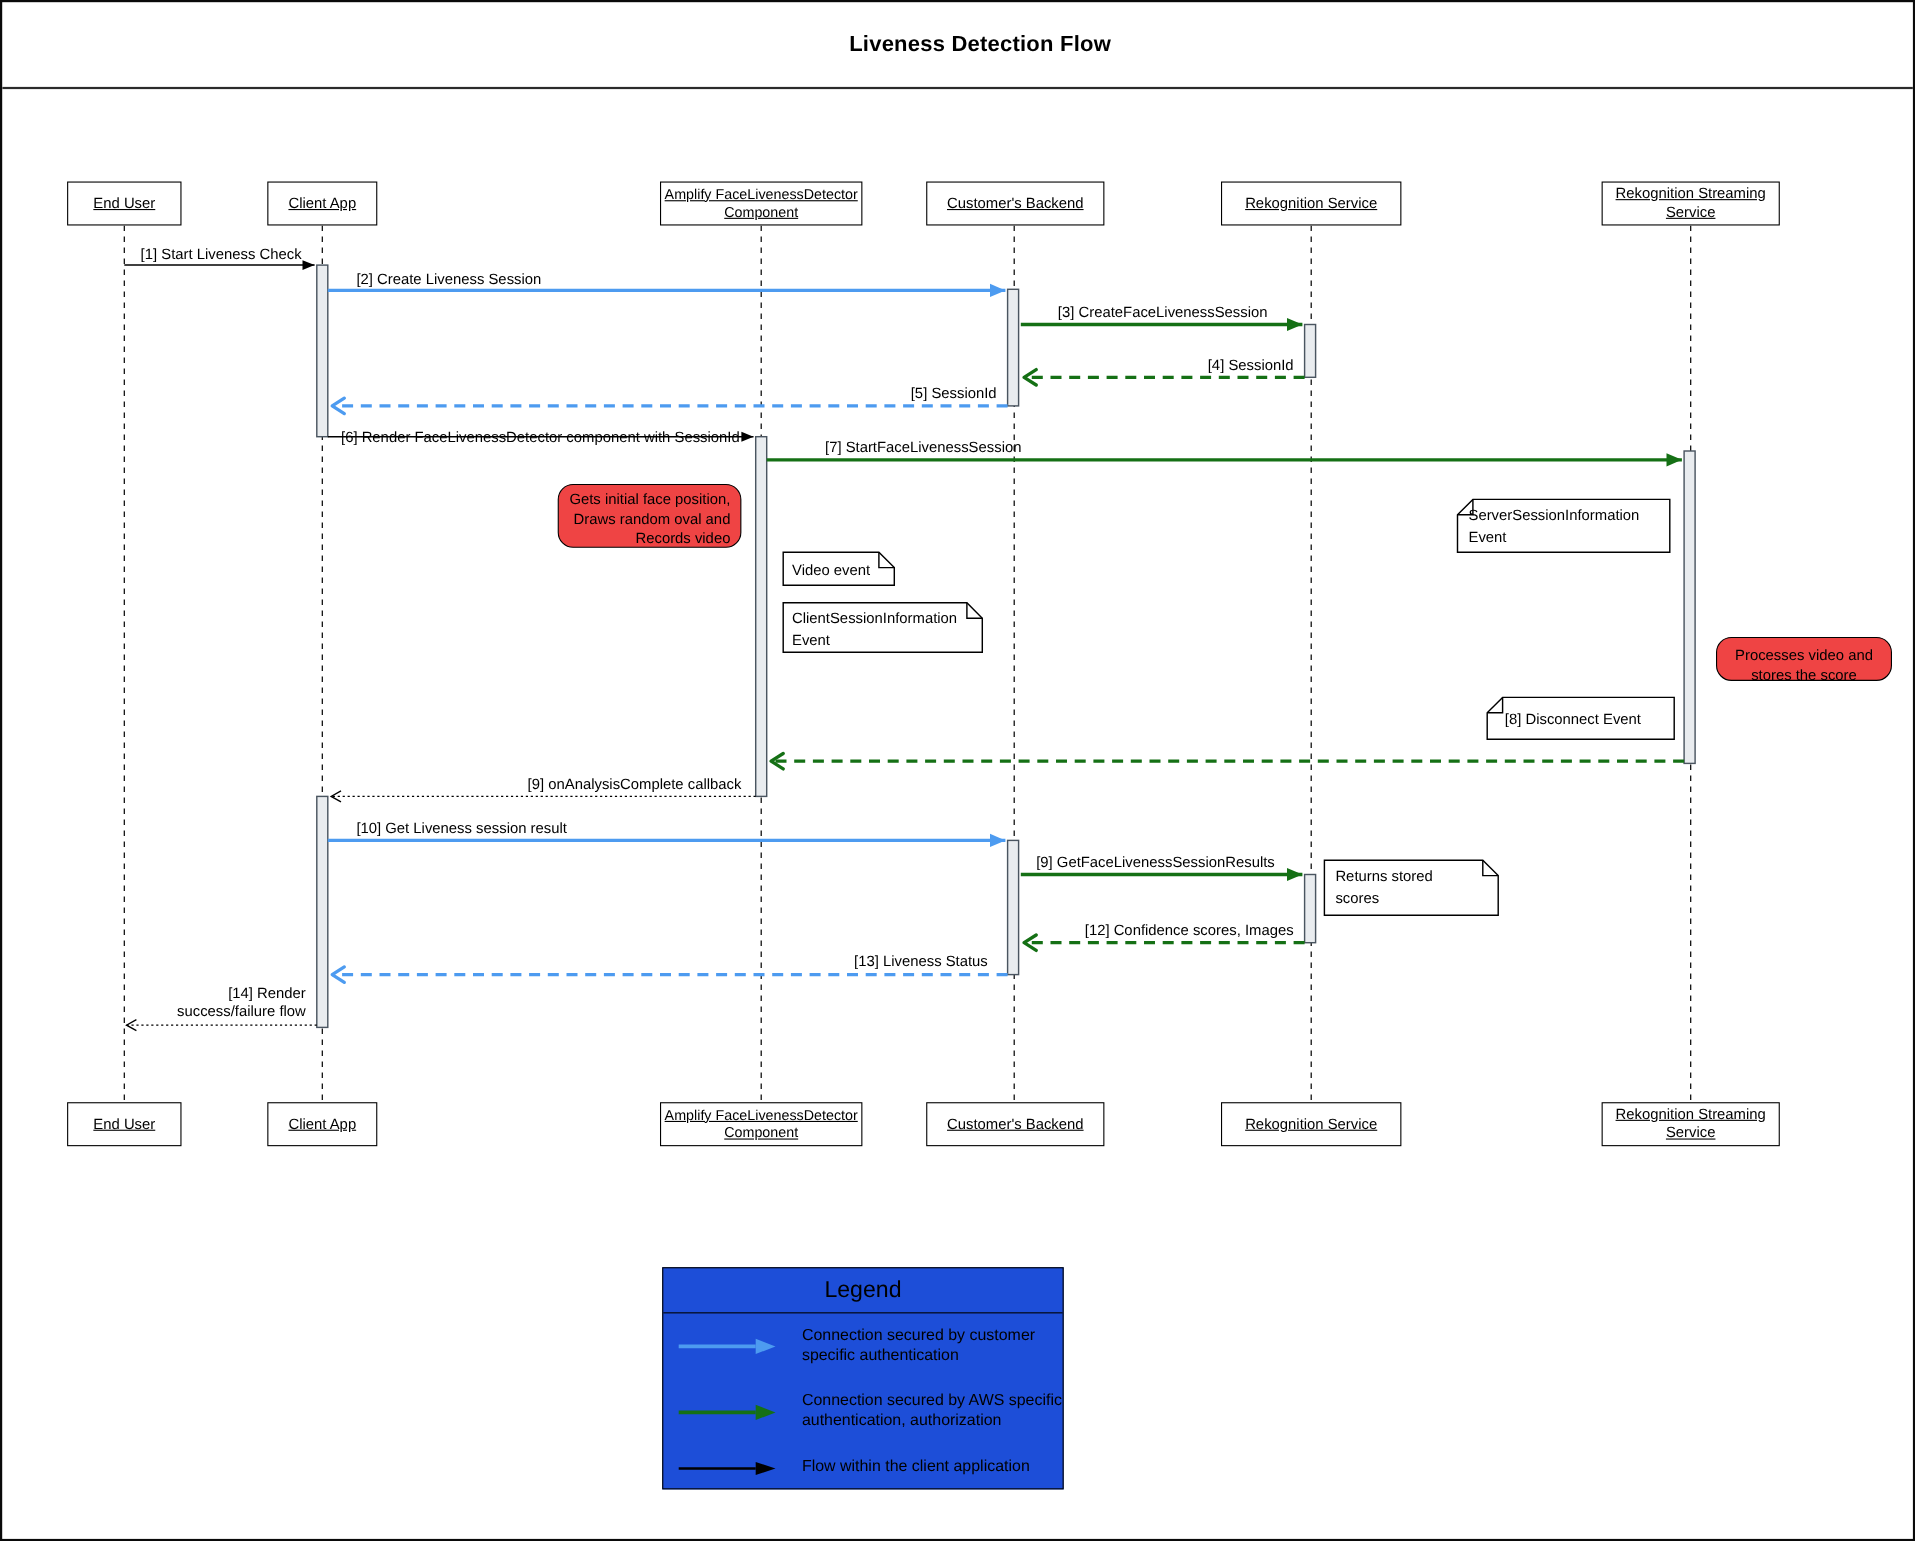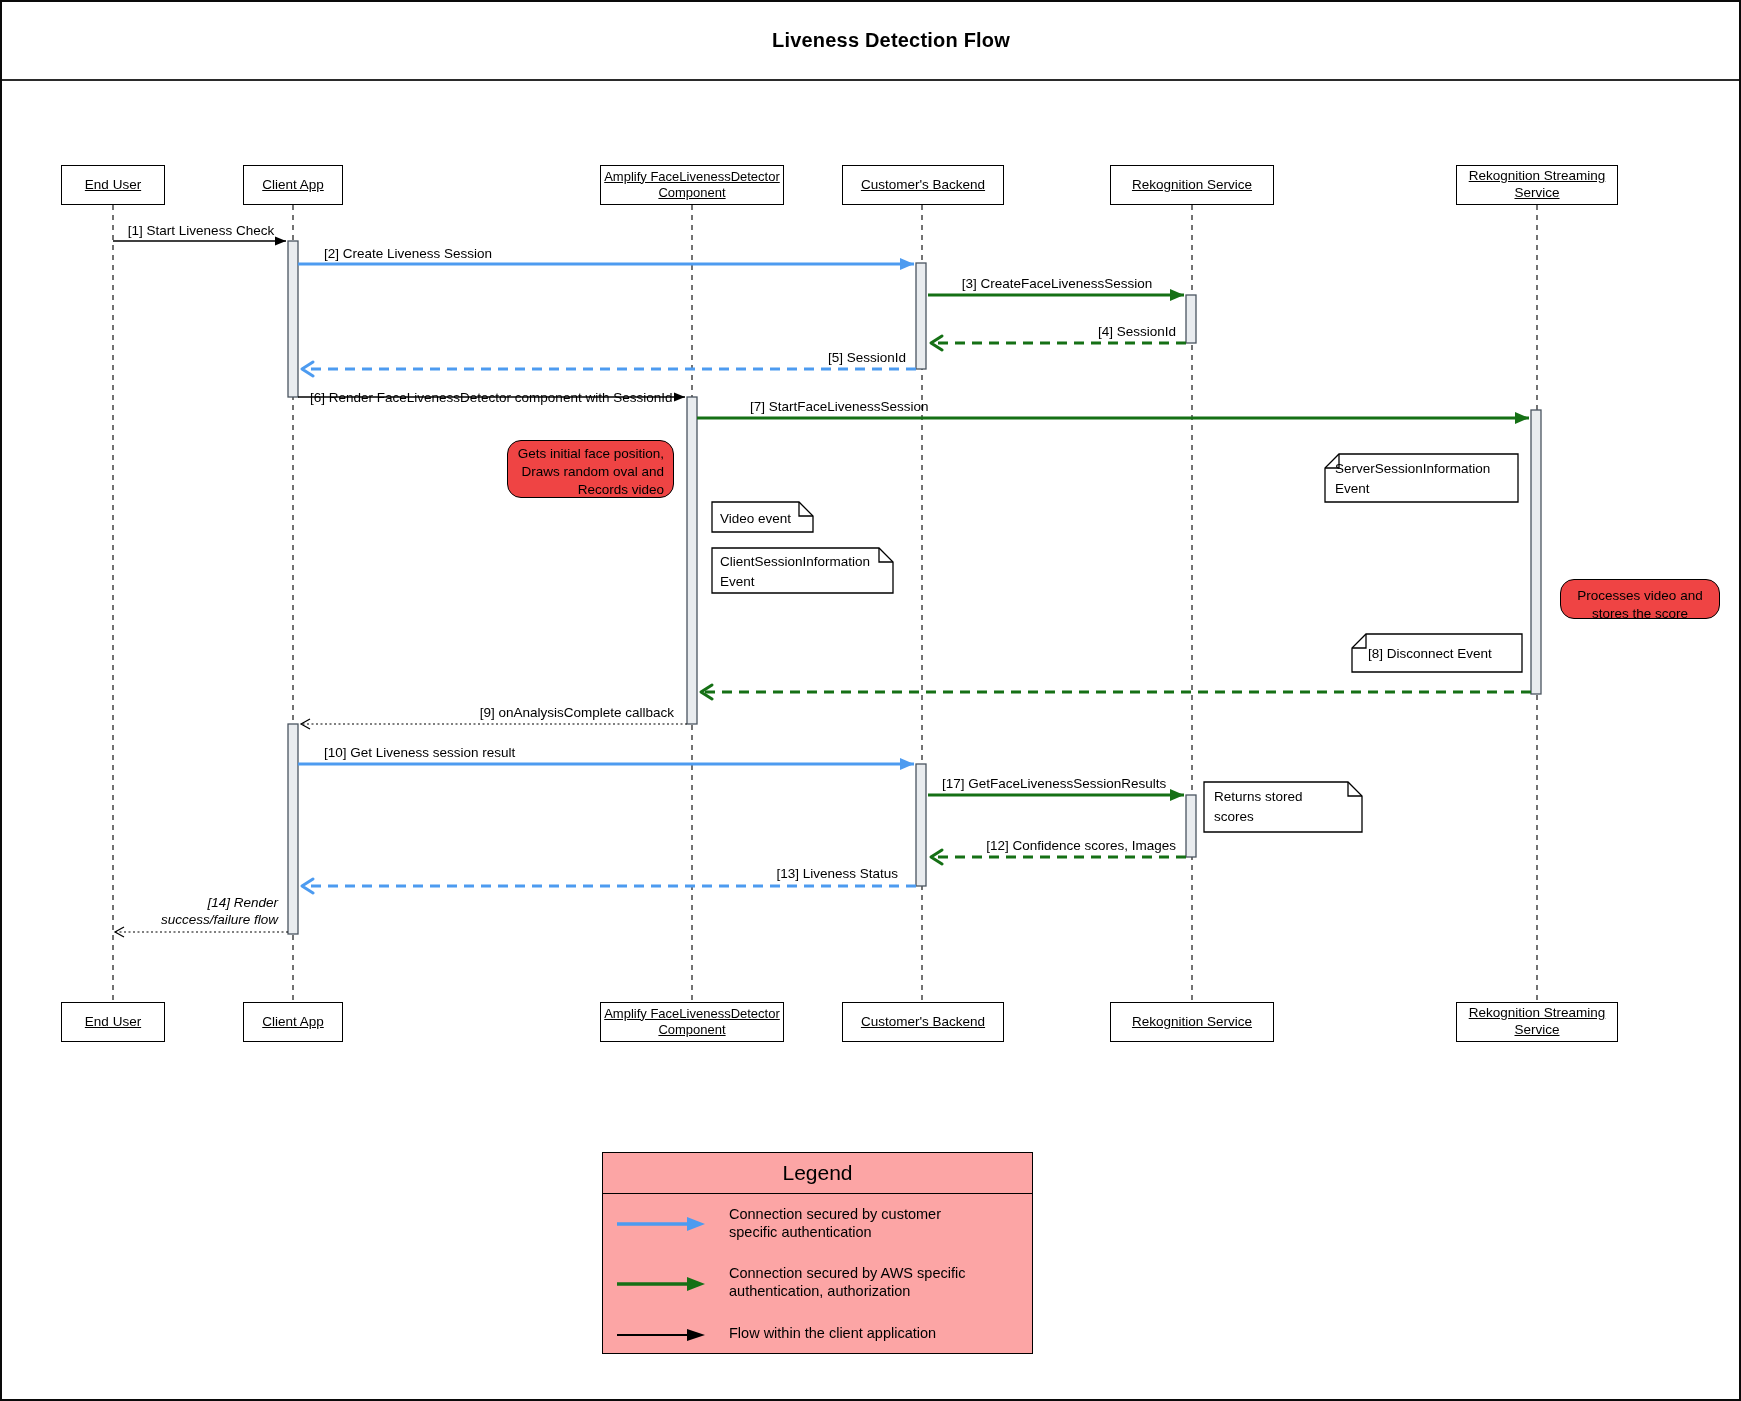--- a/index.html
+++ b/index.html
@@ -29,22 +29,22 @@
   .msg-label.center{text-align:center;}
   .msg-label.right{text-align:right;}
   .round-note{
     position:absolute;background:#ef4444;border:1.4px solid #000;border-radius:14px;
     box-sizing:border-box;z-index:2;font-size:13.5px;line-height:1.32;
   }
   .note-text{
     position:absolute;z-index:2;font-size:13.5px;line-height:1.45;
   }
   .legend{
-    position:absolute;left:600px;top:1150px;width:431px;height:202px;
-    border:1.6px solid #000;background:#fca5a5;box-sizing:border-box;z-index:3;
+    position:absolute;left:600px;top:1150px;width:365px;height:202px;
+    border:1.6px solid #000;background:#1d4ed8;box-sizing:border-box;z-index:3;
   }
   .legend-title{
     position:absolute;left:0;top:0;width:100%;height:41px;border-bottom:1.6px solid #000;
     display:flex;align-items:center;justify-content:center;font-size:21px;box-sizing:border-box;
   }
   .legend-text{position:absolute;left:126px;width:240px;font-size:14.5px;line-height:1.22;}
   .legend-arrow{position:absolute;left:12px;width:92px;height:18px;}
 </style>
 </head>
 <body>
@@ -168,24 +168,24 @@
 
   <div class="msg-label center" style="left:111px;top:221px;width:176px;">[1] Start Liveness Check</div>
   <div class="msg-label" style="left:322px;top:244px;">[2] Create Liveness Session</div>
   <div class="msg-label center" style="left:926px;top:274px;width:258px;">[3] CreateFaceLivenessSession</div>
   <div class="msg-label right" style="right:563px;top:322px;">[4] SessionId</div>
   <div class="msg-label right" style="right:833px;top:348px;">[5] SessionId</div>
   <div class="msg-label" style="left:308px;top:376px;margin-top:12px;">[6] Render FaceLivenessDetector component with SessionId</div>
   <div class="msg-label" style="left:748px;top:397px;">[7] StartFaceLivenessSession</div>
   <div class="msg-label right" style="right:1065px;top:703px;">[9] onAnalysisComplete callback</div>
   <div class="msg-label" style="left:322px;top:743px;">[10] Get Liveness session result</div>
-  <div class="msg-label" style="left:940px;top:774px;">[17] GetFaceLivenessSessionResults</div>
+  <div class="msg-label" style="left:940px;top:774px;">[9] GetFaceLivenessSessionResults</div>
   <div class="msg-label right" style="right:563px;top:836px;">[12] Confidence scores, Images</div>
   <div class="msg-label right" style="right:841px;top:864px;">[13] Liveness Status</div>
-  <div class="msg-label right wrap" style="right:1461px;top:893px;width:132px;font-style:italic;">[14] Render success/failure flow</div>
+  <div class="msg-label right wrap" style="right:1461px;top:893px;width:132px;">[14] Render success/failure flow</div>
 
   <div class="round-note" style="left:505px;top:438px;width:167px;height:58px;padding:4px 9px;text-align:right;">Gets initial face position, Draws random oval and Records video</div>
   <div class="note-text" style="left:718px;top:507px;">Video event</div>
   <div class="note-text" style="left:718px;top:550px;width:172px;">ClientSessionInformation Event</div>
   <div class="note-text" style="left:1333px;top:457px;width:182px;">ServerSessionInformation Event</div>
   <div class="round-note" style="left:1558px;top:577px;width:160px;height:40px;padding:7px 6px;text-align:center;">Processes video and stores the score</div>
   <div class="note-text" style="left:1366px;top:642px;">[8] Disconnect Event</div>
   <div class="note-text" style="left:1212px;top:785px;width:112px;">Returns stored scores</div>
 
   <div class="legend">

